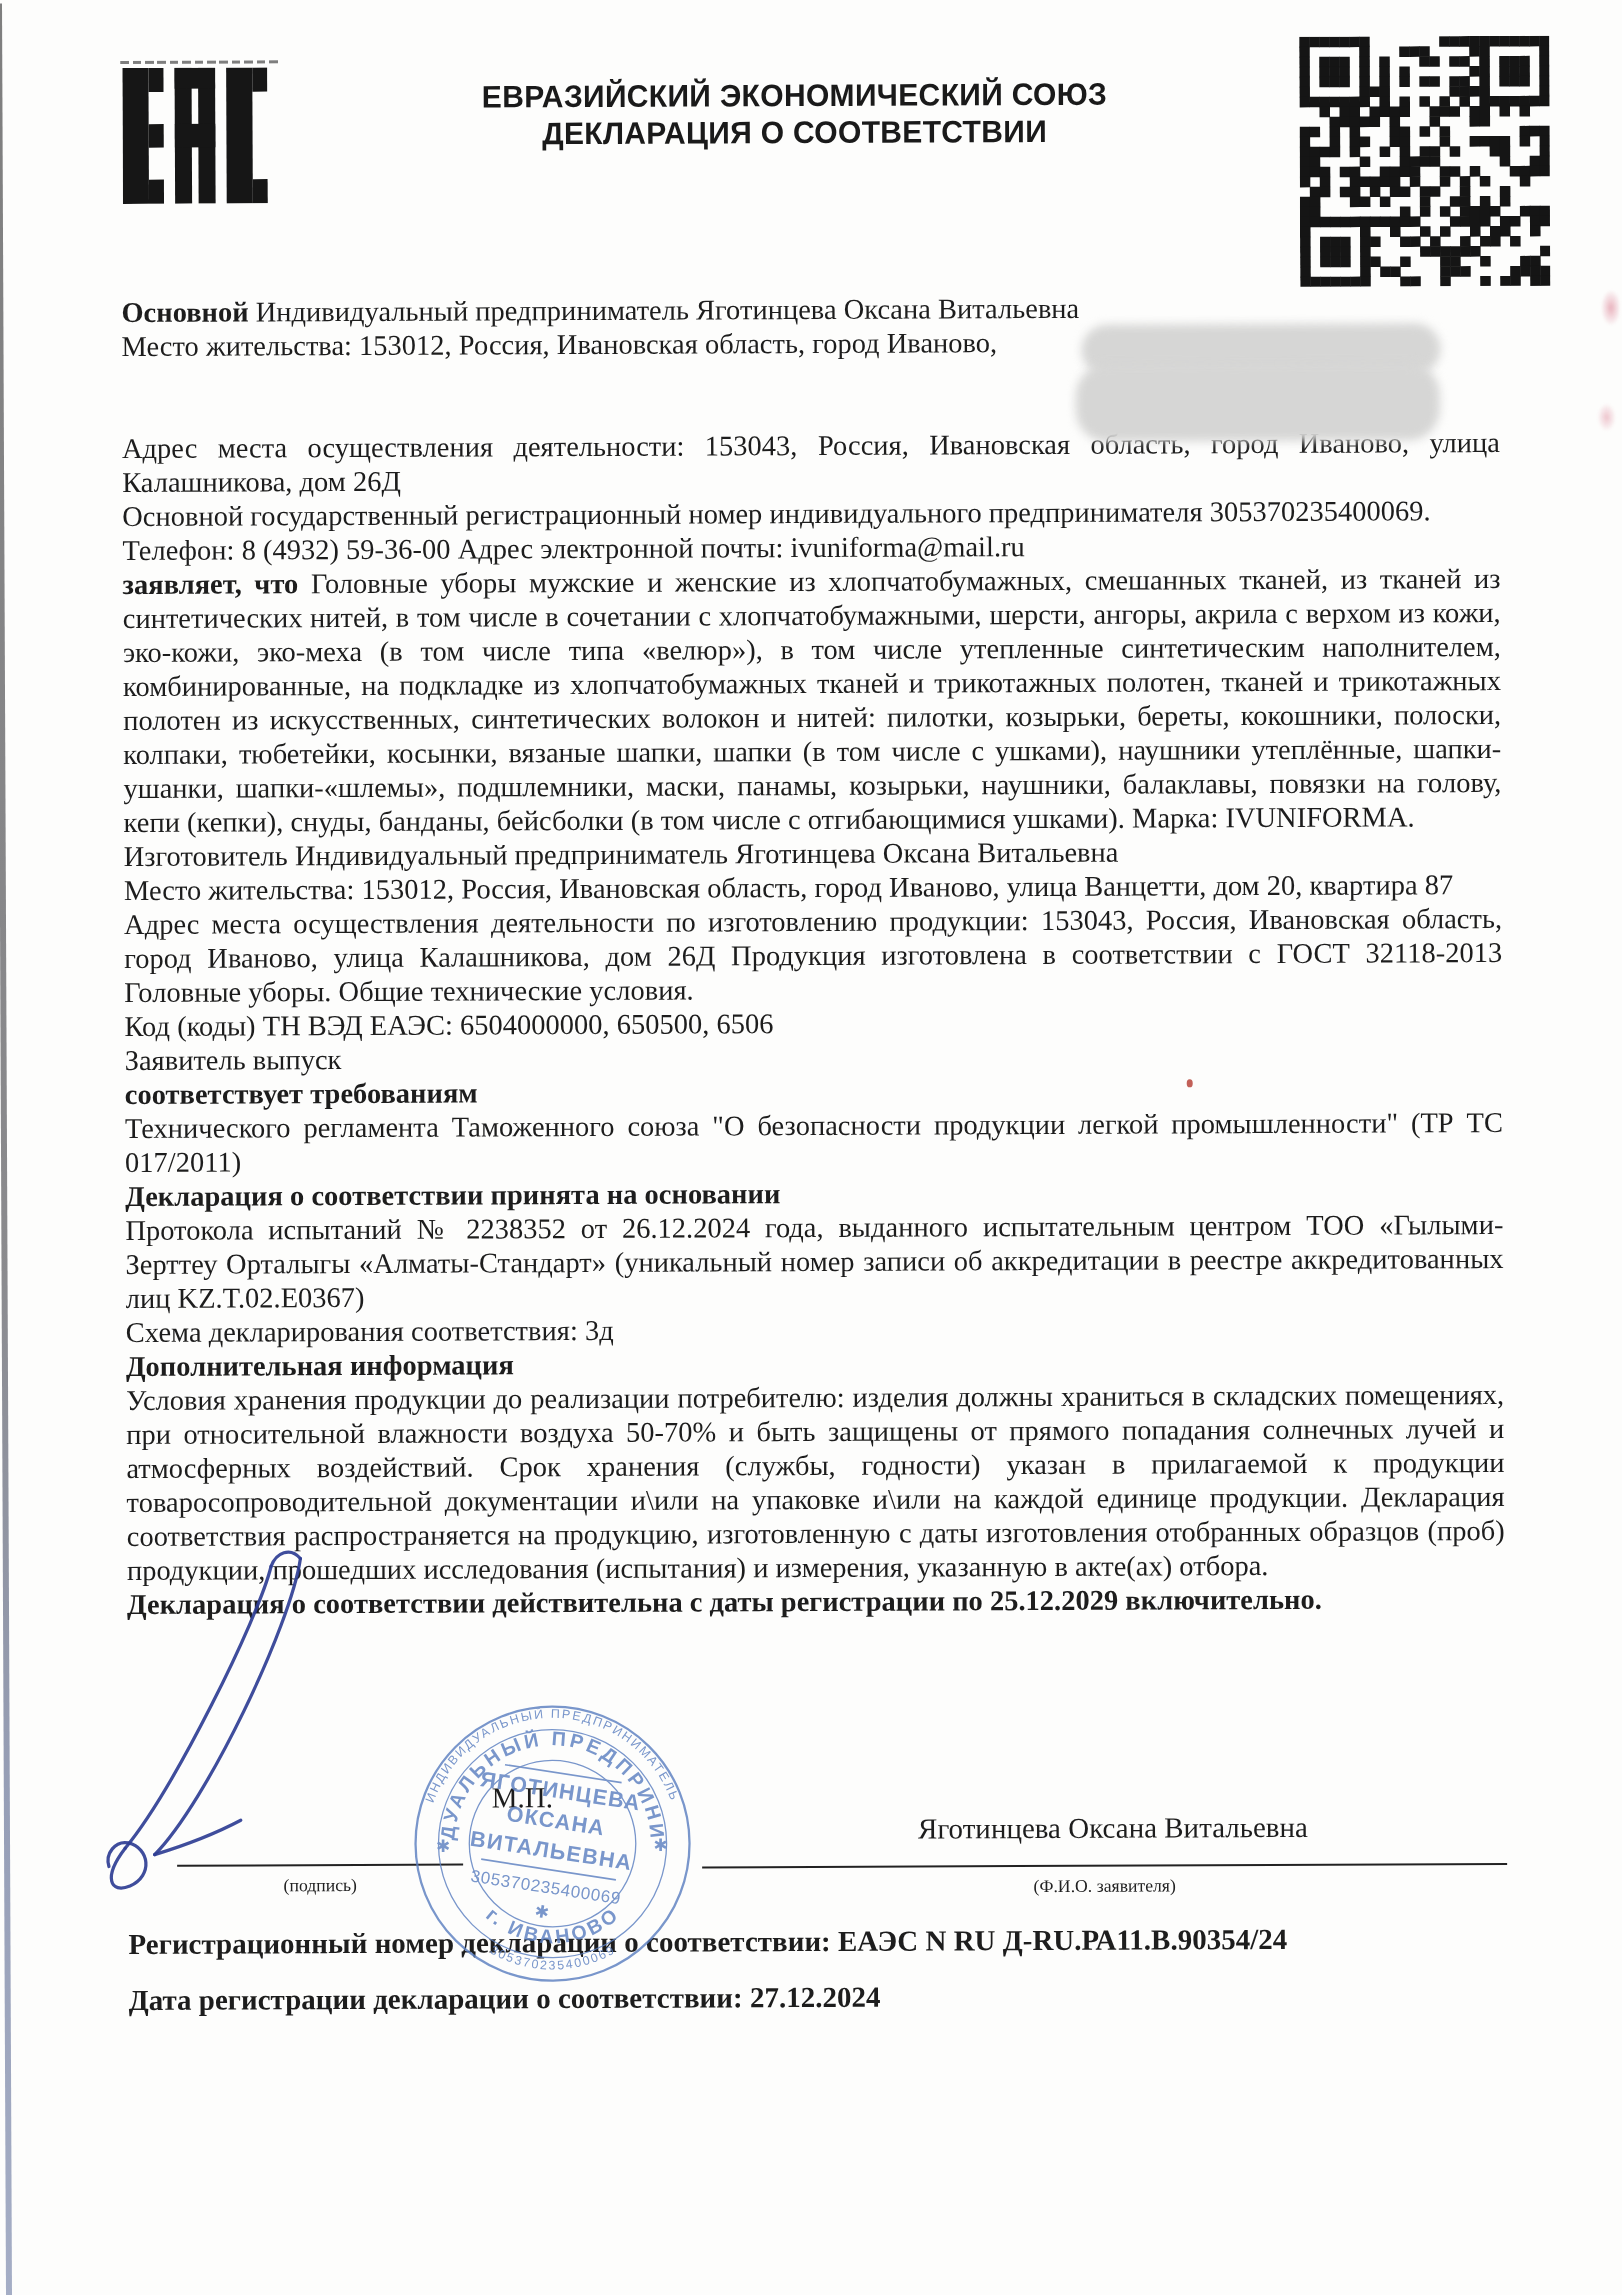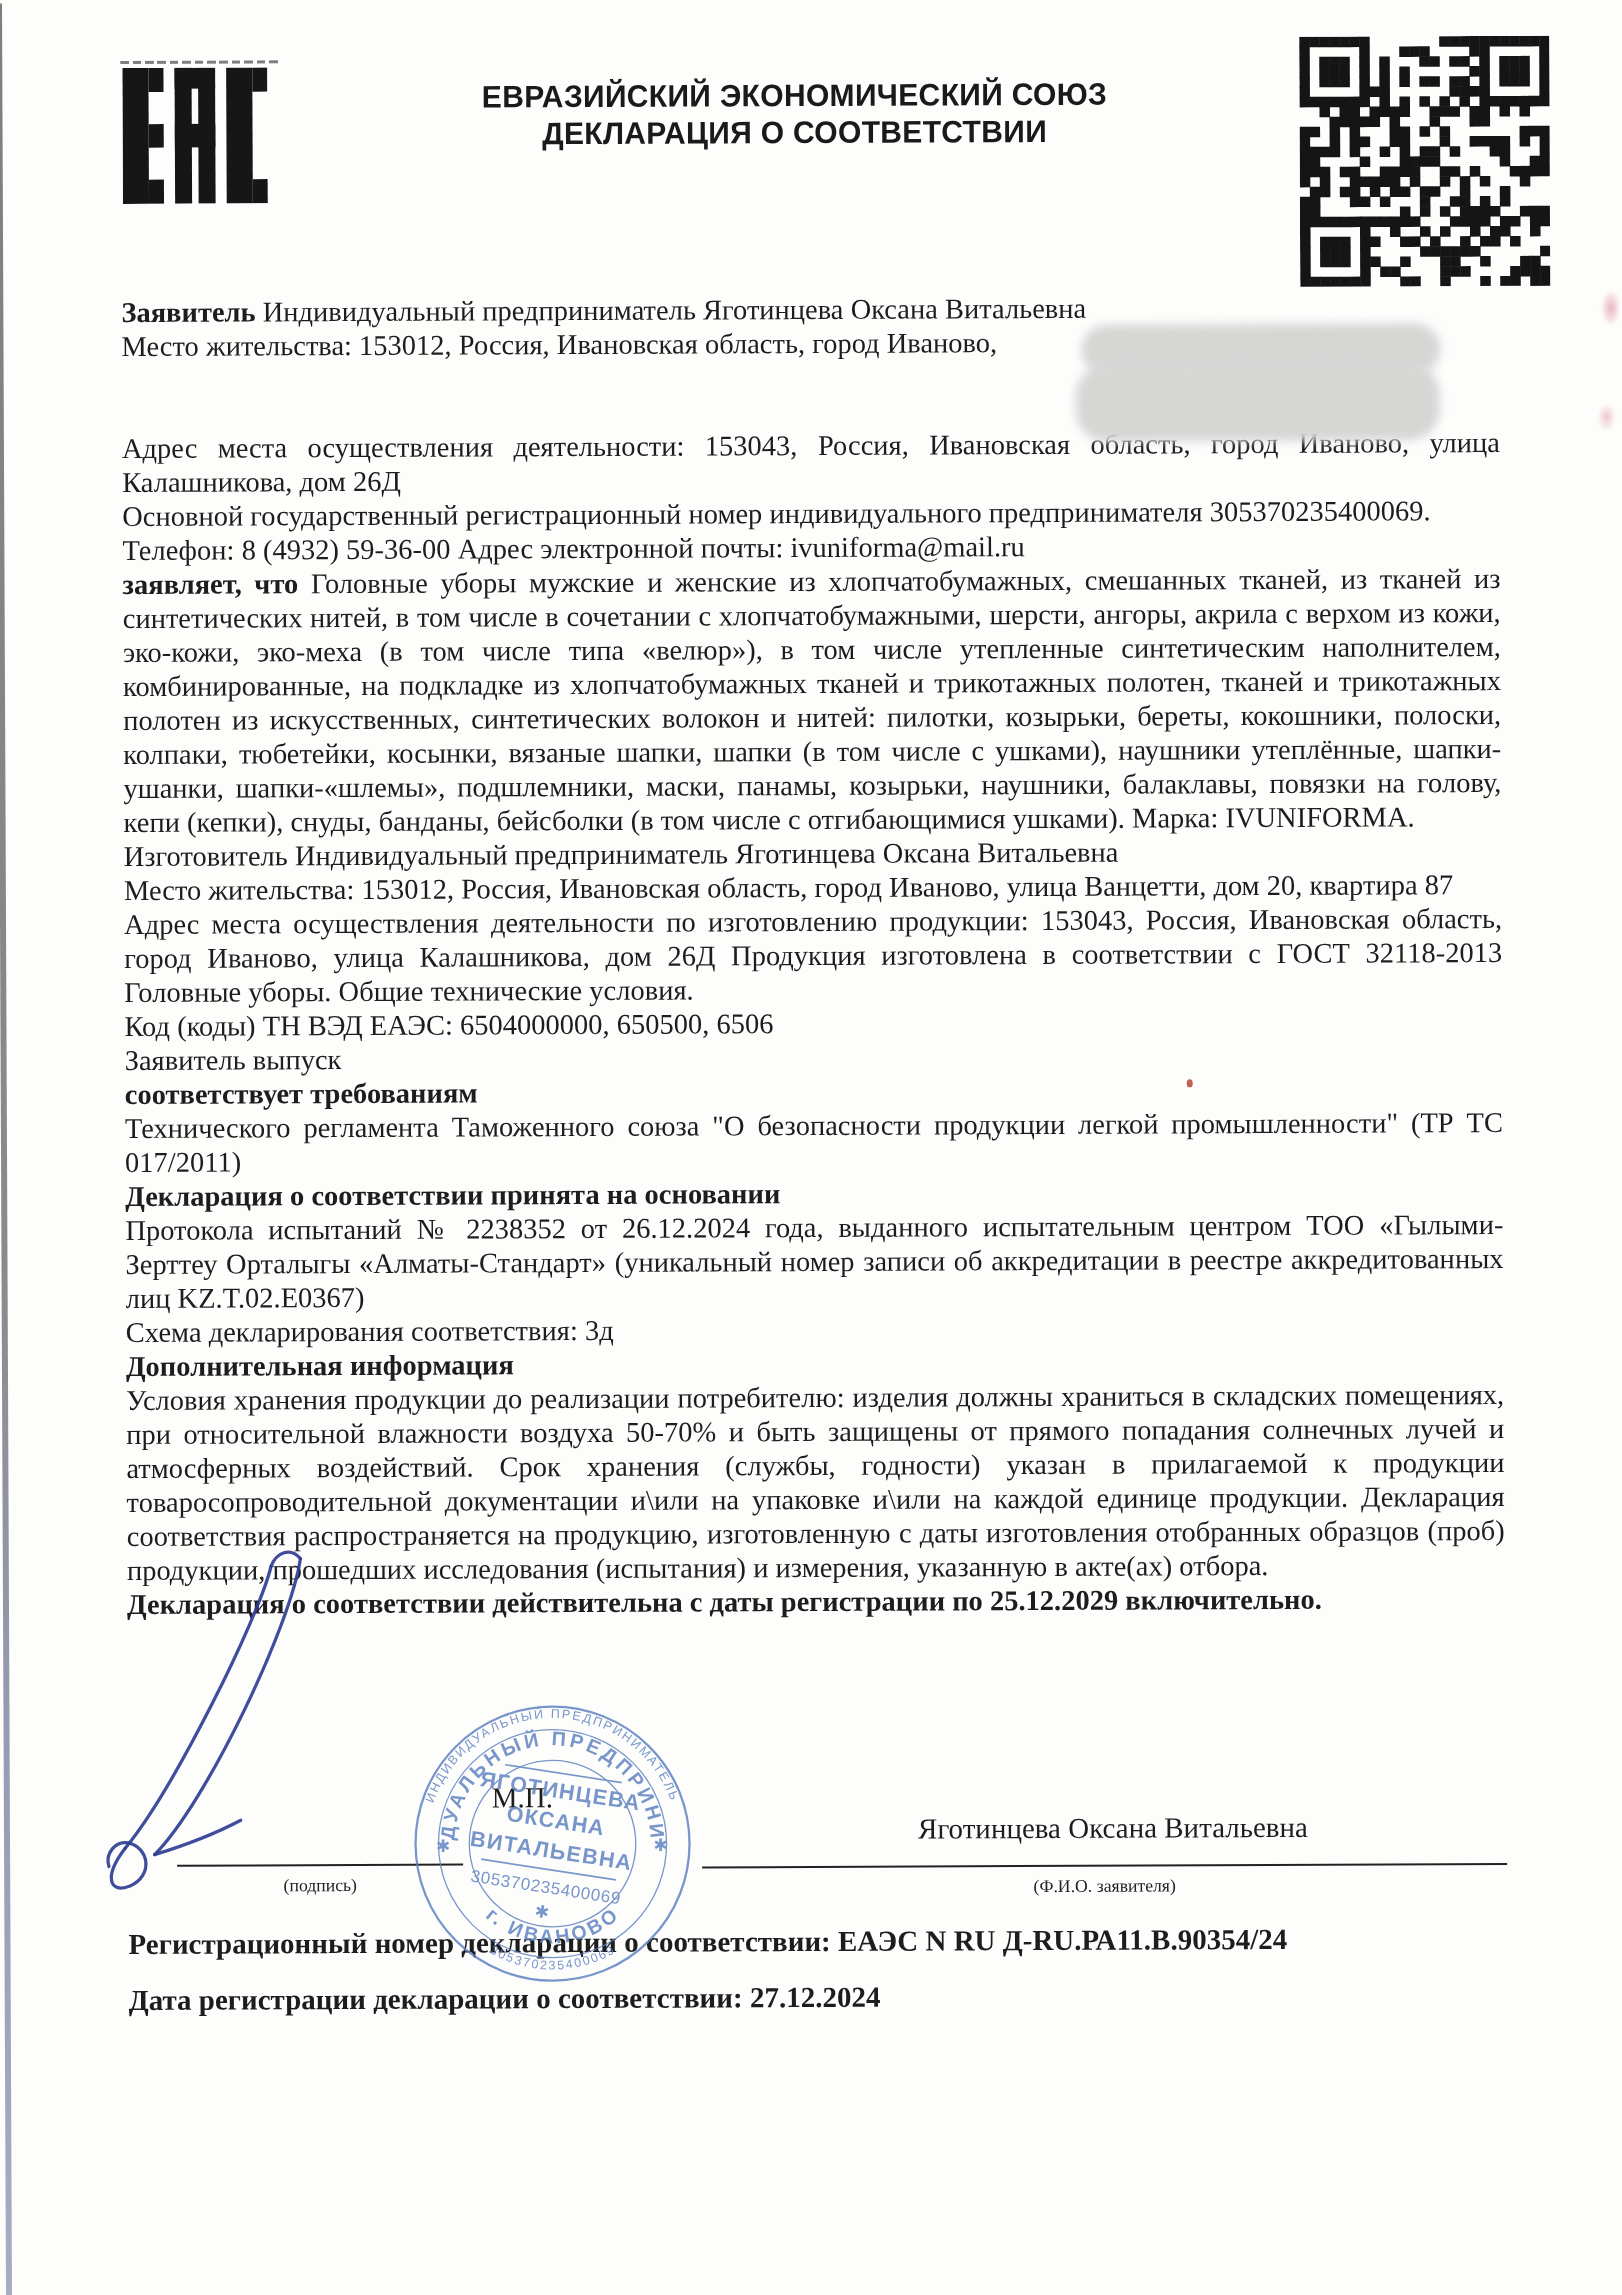--- a/index.html
+++ b/index.html
@@ -425,21 +425,21 @@
       <rect x="167.20" y="364.80" width="16" height="16" fill="#151515"></rect>
       <rect x="212.80" y="364.80" width="16" height="16" fill="#151515"></rect>
       <rect x="273.60" y="364.80" width="16" height="16" fill="#151515"></rect>
       <rect x="304.00" y="364.80" width="16" height="16" fill="#151515"></rect>
       <rect x="319.20" y="364.80" width="16" height="16" fill="#151515"></rect>
       <rect x="349.60" y="364.80" width="16" height="16" fill="#151515"></rect>
       <rect x="364.80" y="364.80" width="16" height="16" fill="#151515"></rect>
     </svg>
 
   <div class="doc-body">
-    <p><b>Заявитель </b><span>Индивидуальный предприниматель Яготинцева Оксана Витальевна</span></p>
+    <p><b>Основной </b><span>Индивидуальный предприниматель Яготинцева Оксана Витальевна</span></p>
     <p><span>Место жительства: 153012, Россия, Ивановская область, город Иваново,</span></p>
     <div class="redacted-gap"></div>
     <p><span>Адрес места осуществления деятельности: 153043, Россия, Ивановская область, город Иваново, улица Калашникова, дом 26Д</span></p>
     <p><span>Основной государственный регистрационный номер индивидуального предпринимателя 305370235400069.</span></p>
     <p><span>Телефон: 8 (4932) 59-36-00 Адрес электронной почты: ivuniforma@mail.ru</span></p>
     <p><b>заявляет, что </b><span>Головные уборы мужские и женские из хлопчатобумажных, смешанных тканей, из тканей из синтетических нитей, в том числе в сочетании с хлопчатобумажными, шерсти, ангоры, акрила с верхом из кожи, эко-кожи, эко-меха (в том числе типа «велюр»), в том числе утепленные синтетическим наполнителем, комбинированные, на подкладке из хлопчатобумажных тканей и трикотажных полотен, тканей и трикотажных полотен из искусственных, синтетических волокон и нитей: пилотки, козырьки, береты, кокошники, полоски, колпаки, тюбетейки, косынки, вязаные шапки, шапки (в том числе с ушками), наушники утеплённые, шапки-ушанки, шапки-«шлемы», подшлемники, маски, панамы, козырьки, наушники, балаклавы, повязки на голову, кепи (кепки), снуды, банданы, бейсболки (в том числе с отгибающимися ушками). Марка: IVUNIFORMA.</span></p>
     <p><span>Изготовитель Индивидуальный предприниматель Яготинцева Оксана Витальевна</span></p>
     <p><span>Место жительства: 153012, Россия, Ивановская область, город Иваново, улица Ванцетти, дом 20, квартира 87</span></p>
     <p><span>Адрес места осуществления деятельности по изготовлению продукции: 153043, Россия, Ивановская область, город Иваново, улица Калашникова, дом 26Д Продукция изготовлена в соответствии с ГОСТ 32118-2013 Головные уборы. Общие технические условия.</span></p>
     <p><span>Код (коды) ТН ВЭД ЕАЭС: 6504000000, 650500, 6506</span></p>

